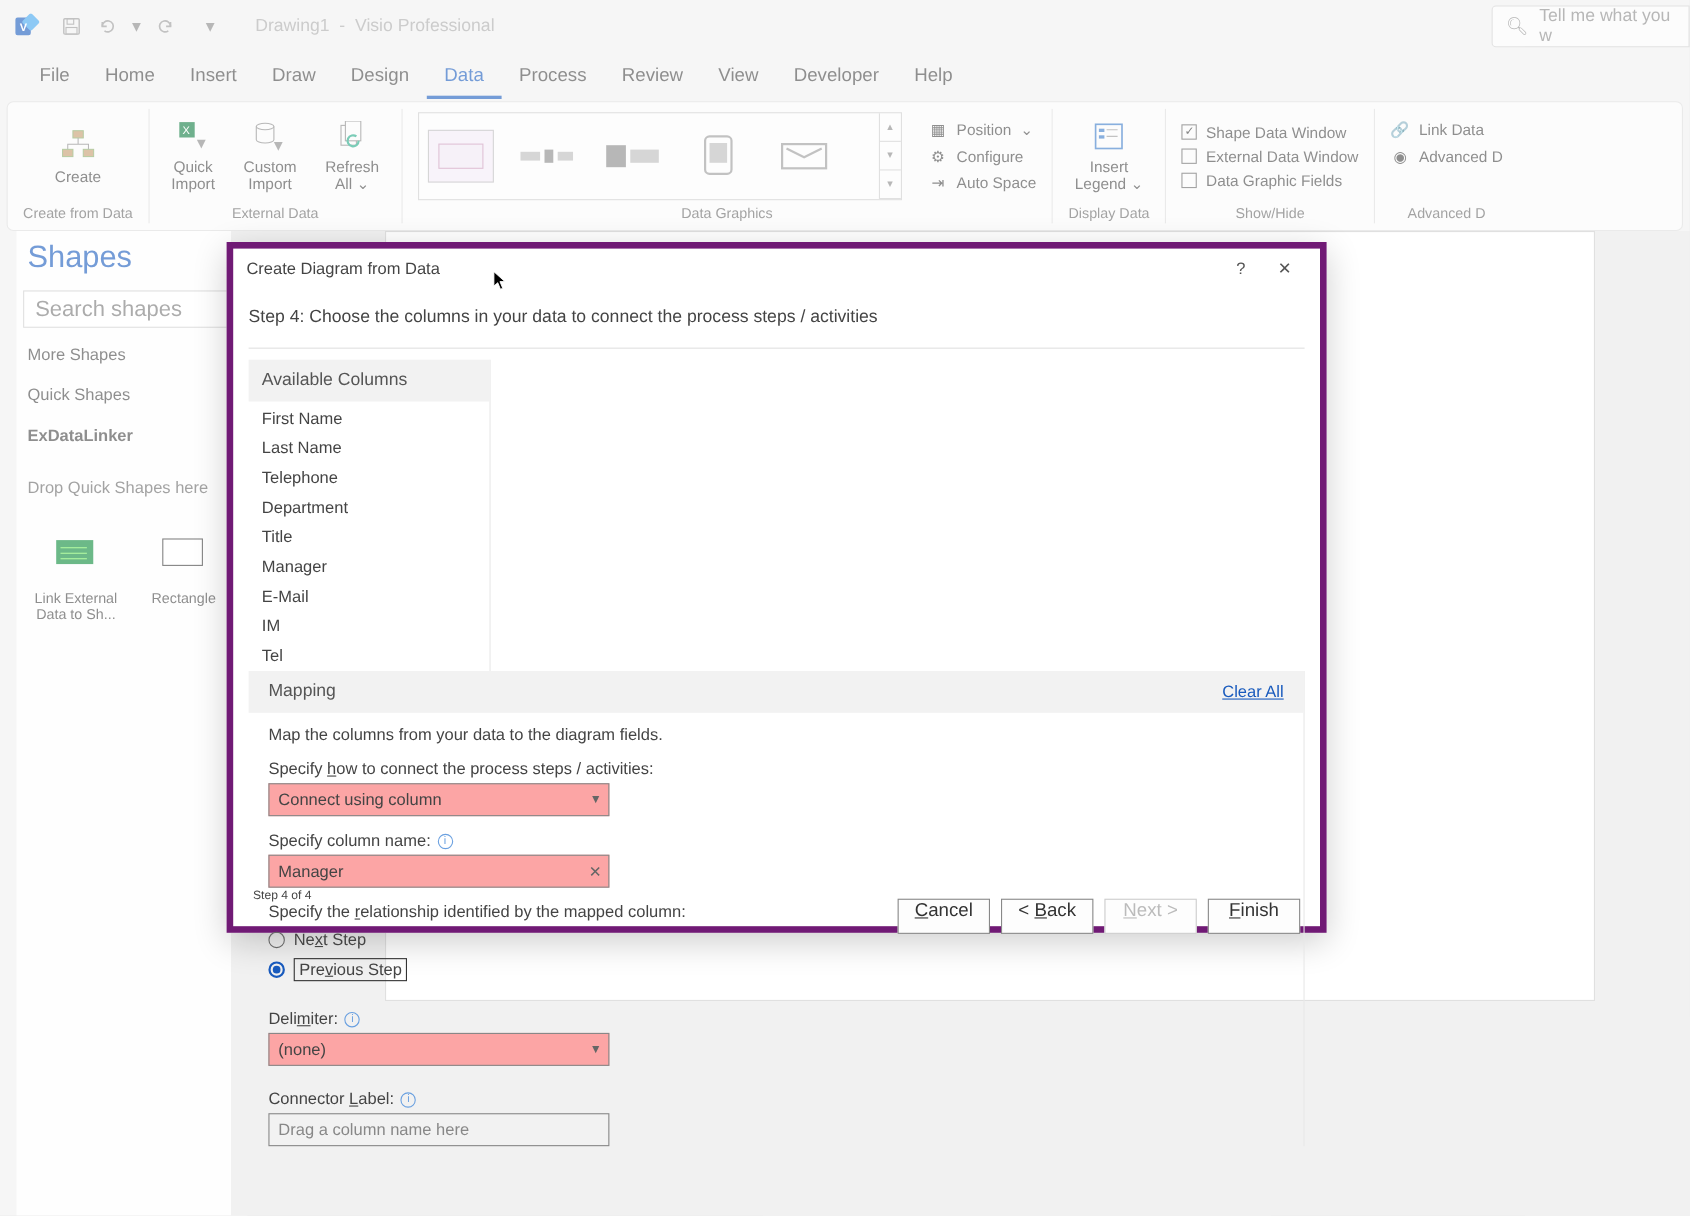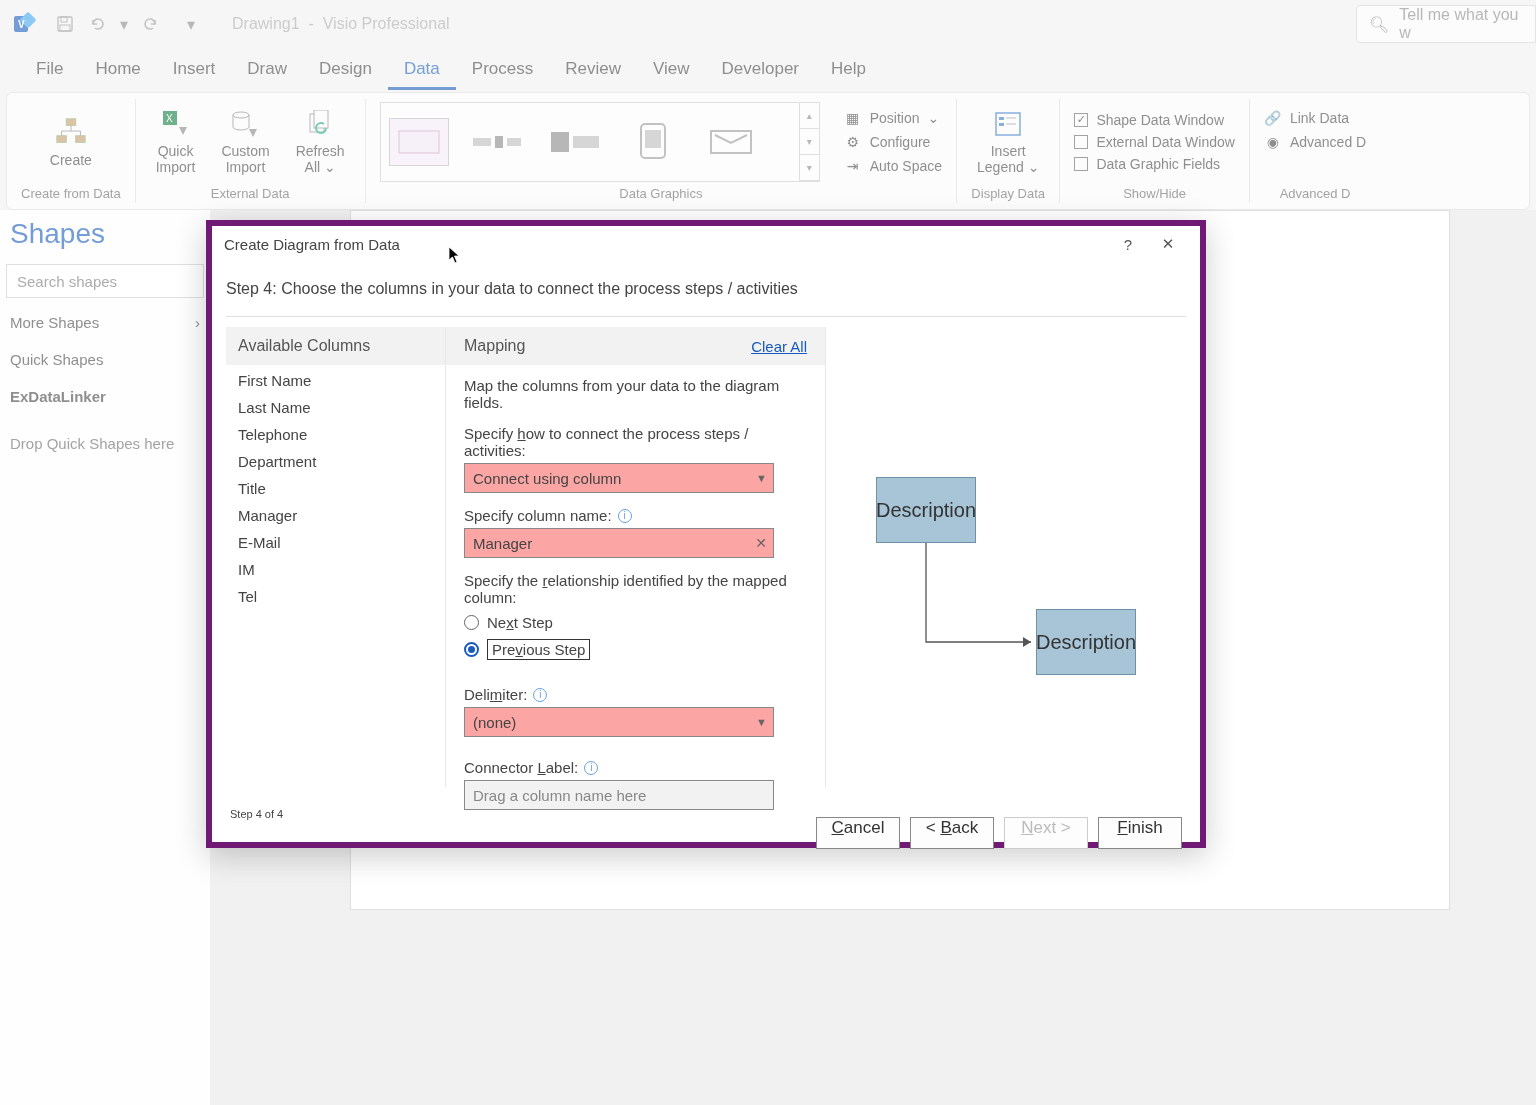--- a/index.html
+++ b/index.html
@@ -30,23 +30,23 @@
 .rbtn-stack .row { display:flex; align-items:center; gap:8px; }
 .rbtn-stack .ic { width:18px; height:18px; display:inline-flex; align-items:center; justify-content:center;}
 .check { width:14px; height:14px; border:1px solid #666; display:inline-flex; align-items:center; justify-content:center; font-size:11px; color:#333;}
 .gallery { width: 440px; height: 80px; border:1px solid #ccc; display:flex; align-items:center; padding: 0 8px; gap: 18px; background:#fcfcfc; position:relative;}
 .gallery-item { width:60px; height:48px; border:1px solid transparent; display:flex; align-items:center; justify-content:center;}
 .gallery-item.sel { border-color:#bbb; background:#f4ecf7;}
 .gallery-scroll { position:absolute; right:0; top:0; bottom:0; width:20px; border-left:1px solid #ccc; display:flex; flex-direction:column;}
 .gallery-scroll div { flex:1; display:flex; align-items:center; justify-content:center; border-bottom:1px solid #ccc; font-size:10px; color:#888;}
 
 
-.shapes-panel { position:absolute; left:0; top:210px; bottom:0; width:210px; background:#fdfdfd; }
+.shapes-panel { position:absolute; left:15px; top:210px; bottom:0; width:210px; background:#fdfdfd; }
 .shapes-title { font-size: 28px; color: #185abd; padding: 8px 10px; font-weight: 400;}
-.shapes-search { margin: 6px; width: calc(100% - 12px); height: 34px; border:1px solid #ccc; padding:0 10px; font-size:15px; background:#fff;}
+.shapes-search { margin: 6px; width: calc(100% - 12px); height: 34px; border:1px solid #ccc; padding:0 10px; font-size:20px; background:#fff;}
 .shapes-link { padding: 10px 10px; font-size: 15px; color:#444; display:flex; align-items:center; justify-content:space-between;}
 .shapes-link.bold { font-weight: bold; }
 .drop-hint { padding: 20px 10px 10px 10px; font-size:15px; color:#666;}
 .shapes-grid { display:flex; gap:10px; padding: 10px;}
 .shape-item { width:88px; text-align:center; font-size:13px; color:#444;}
 .shape-preview { width:86px; height:60px; border:1px solid transparent; display:flex; align-items:center; justify-content:center; margin-bottom:4px;}
 
 
 .canvas { position:absolute; left:210px; right:0; top:210px; bottom:0; background:#e8e8e8;}
 .canvas-inner { position:absolute; left:140px; top:0; width:1100px; height:700px; background:#fff; border:1px solid #ccc;}
@@ -54,21 +54,21 @@
 
 .overlay { position:absolute; inset:0; background: rgba(255,255,255,0.4); pointer-events:none;}
 
 
 .dialog { position:absolute; left:206px; top:220px; width:1000px; height:628px; background:#fff; border:6px solid #701a75; box-shadow: 0 8px 30px rgba(0,0,0,0.2); z-index:100;}
 .dialog-title { height: 36px; display:flex; align-items:center; padding: 0 12px; font-size:15px; color:#444;}
 .dialog-title .spacer{flex:1;}
 .dialog-title .dlg-btn { width:40px; text-align:center; font-size:15px; color:#555; }
 .dialog-body { padding: 10px 14px;}
 .step-desc { font-size:16px; color:#444; padding: 8px 0 18px 0; border-bottom:1px solid #e0e0e0;}
-.columns-wrap { display:flex; margin-top: 10px; height: 460px;}
+.columns-wrap { display:flex; margin-top: 10px; height: 460px; flex-direction: column;}
 .col-left { width: 220px; border-right:1px solid #e8e8e8; padding-right: 0px;}
 .col-mid { flex:1; border-right:1px solid #e8e8e8; padding: 0 18px;}
 .col-right { width: 360px; padding-left: 10px; position:relative;}
 .col-header { font-size:16px; color:#555; background:#f2f2f2; padding:10px 12px; margin-bottom:2px;}
 .col-list-item { font-size:15px; color:#444; padding: 5px 12px;}
 .mapping-head { display:flex; justify-content:space-between; align-items:center;}
 .clear-all { color:#185abd; text-decoration:underline; font-size:15px;}
 .map-text { font-size:15px; color:#444; margin: 12px 0;}
 .field-label { font-size:15px; color:#444; margin-top: 14px; margin-bottom:4px; display:flex; align-items:center; gap:6px;}
 .info-ic { width:14px; height:14px; border-radius:50%; border:1px solid #6aa0e0; color:#6aa0e0; font-size:10px; display:inline-flex; align-items:center; justify-content:center;}
@@ -322,20 +322,41 @@
 <div class="shapes-panel">
   <div class="shapes-title">Shapes</div>
   <input class="shapes-search" placeholder="Search shapes" style="">
   <div class="shapes-link">
       <span>More Shapes</span>
       <span>›</span>
     </div>
   <div class="shapes-link">Quick Shapes</div>
   <div class="shapes-link bold">ExDataLinker</div>
   <div class="drop-hint">Drop Quick Shapes here</div>
+  <div class="shapes-grid">
+    <div class="shape-item">
+      <div class="shape-preview">
+          <svg width="34" height="22">
+            <rect width="34" height="22" fill="#0b8a3a"></rect>
+            <line x1="4" y1="7" x2="28" y2="7" stroke="#8f6"></line>
+            <line x1="4" y1="12" x2="28" y2="12" stroke="#8f6"></line>
+            <line x1="4" y1="17" x2="28" y2="17" stroke="#8f6"></line>
+          </svg>
+        </div>
+      <span>Link  External Data to Sh...</span>
+    </div>
+    <div class="shape-item">
+      <div class="shape-preview">
+          <svg width="40" height="28">
+            <rect x="2" y="2" width="36" height="24" fill="#fff" stroke="#333"></rect>
+          </svg>
+        </div>
+      <span>Rectangle</span>
+    </div>
+  </div>
 </div>
 
 <div class="canvas">
   <div class="canvas-inner"></div>
 </div>
 
 <div class="overlay"></div>
 
 <div class="dialog">
   <div class="dialog-title">

